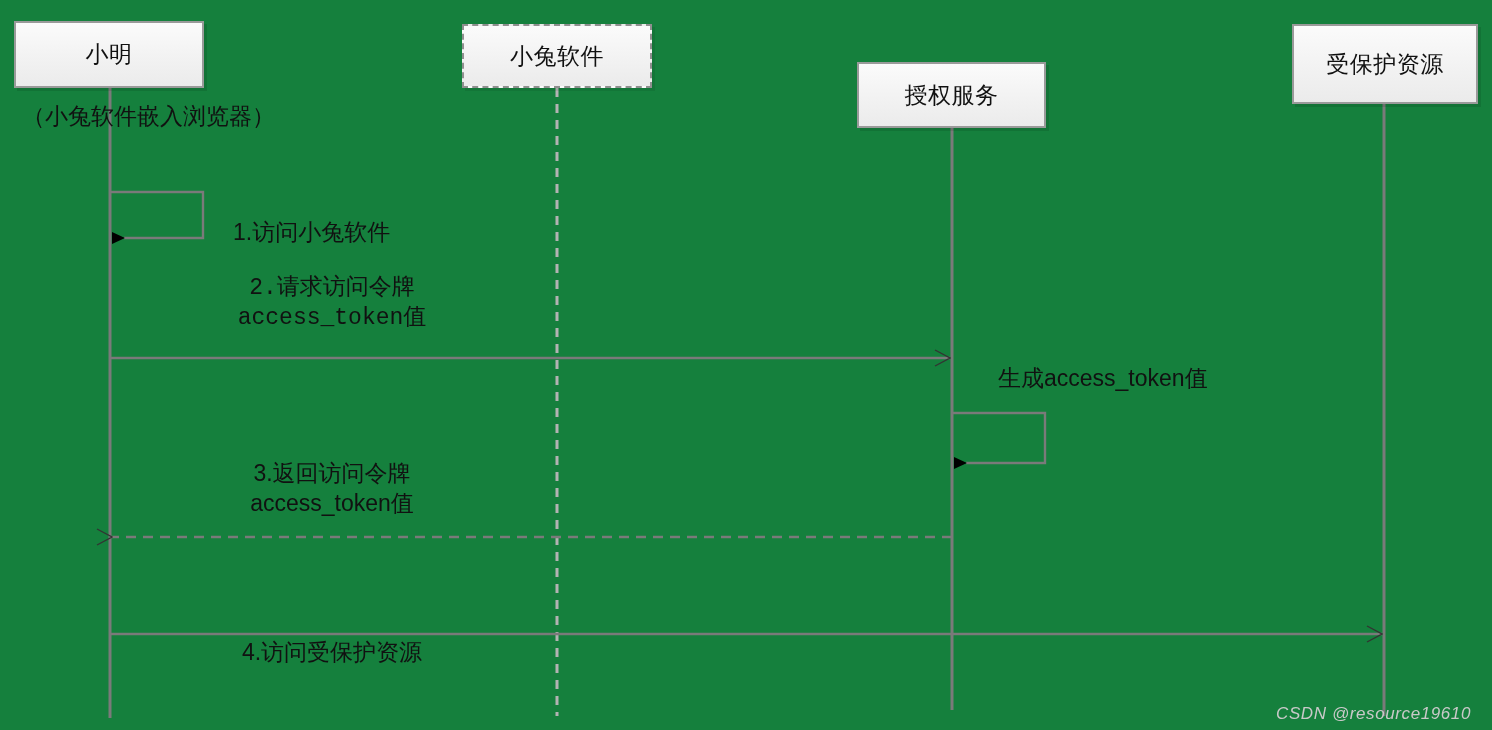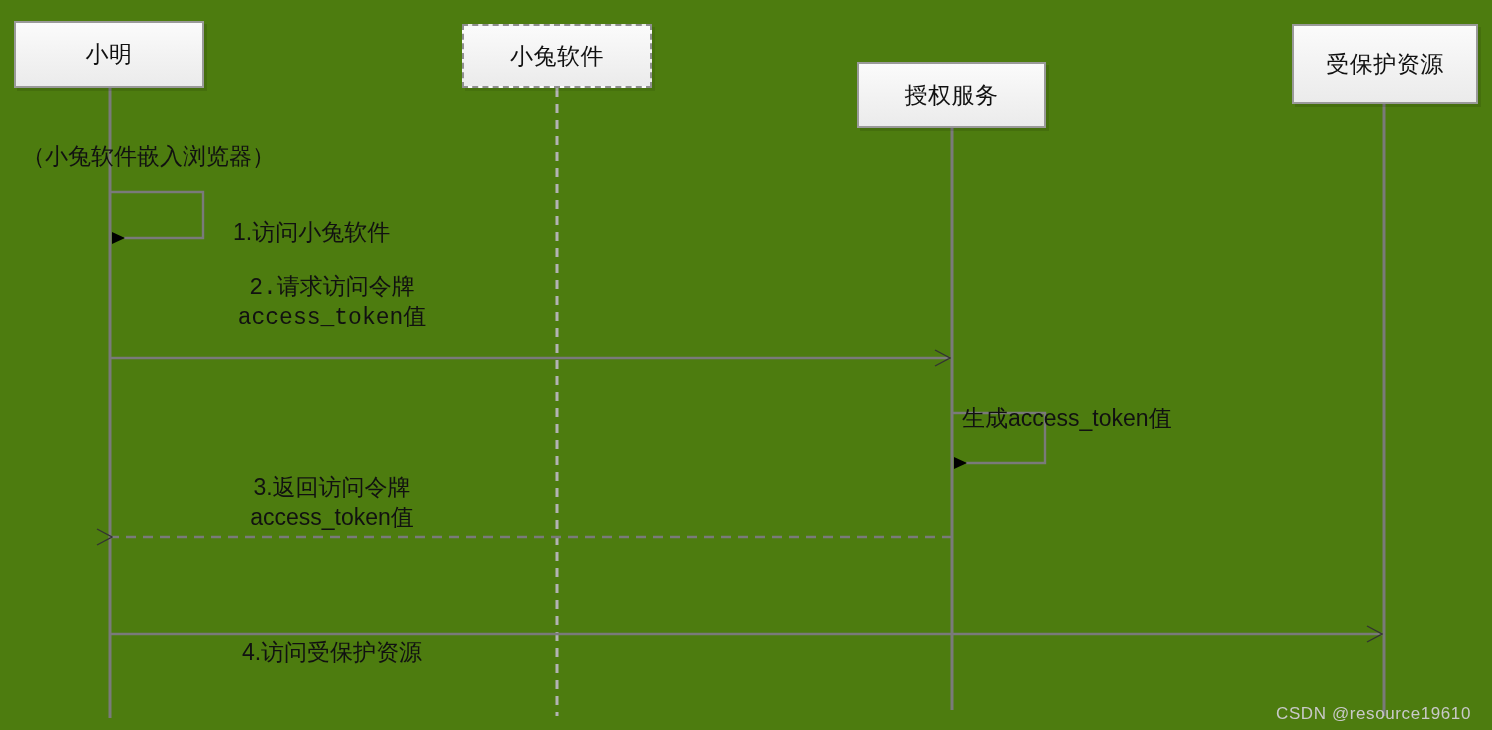--- a/index.html
+++ b/index.html
@@ -8,21 +8,21 @@
     padding: 0;
     background: #ffffff;
   }
   body {
     font-family: "Liberation Sans", "DejaVu Sans", sans-serif;
   }
   #diagram-root {
     position: relative;
     width: 1492px;
     height: 730px;
-    background: #4d7c0f;
+    background: #15803d;
     overflow: hidden;
   }
   #diagram-svg {
     position: absolute;
     left: 0;
     top: 0;
     width: 1492px;
     height: 730px;
   }
   .participant-box {
@@ -48,39 +48,39 @@
     line-height: 1;
     letter-spacing: 0.5px;
     white-space: nowrap;
   }
   .side-note {
     position: absolute;
     font-size: 23px;
     color: #111111;
     white-space: nowrap;
     line-height: 1;
-    margin-top: 40px;
   }
   .msg-label {
     position: absolute;
     font-size: 23px;
     color: #111111;
     line-height: 1.32;
     white-space: nowrap;
     text-align: center;
   }
   .msg-label.left-anchor {
     text-align: left;
   }
   .watermark {
     position: absolute;
     font-size: 17px;
     color: #c9c9c9;
     white-space: nowrap;
     letter-spacing: 0.6px;
+    font-style: italic;
   }
 </style>
 </head>
 <body>
 
 <div id="diagram-root">
 
   <svg id="diagram-svg" viewBox="0 0 1492 730" xmlns="http://www.w3.org/2000/svg">
     <defs>
       <marker id="filled-arrow" markerWidth="14" markerHeight="12" refX="1" refY="6" orient="auto" markerUnits="userSpaceOnUse">
@@ -133,32 +133,32 @@
   <div class="participant-box solid" style="left:857px; top:22px; width:189px; height:66px;margin-top:40px;">
     <span class="participant-label">授权服务</span>
   </div>
 
   <div class="participant-box solid" style="left:1292px; top:24px; width:186px; height:80px;">
     <span class="participant-label">受保护资源</span>
   </div>
 
   <div class="side-note" style="left:22px; top:105px;">（小兔软件嵌入浏览器）</div>
 
-  <div class="side-note" style="left:962px; top:367px;">生成access_token值</div>
+  <div class="side-note" style="left:998px; top:367px;">生成access_token值</div>
 
   <div class="msg-label left-anchor" style="left:233px; top:196px;margin-top:21px;">
     <div>1.访问小兔软件</div>
   </div>
 
   <div class="msg-label" style="left:132px; top:273px; width:400px;font-family:Liberation Mono, monospace;">
     <div>2.请求访问令牌</div>
     <div>access_token值</div>
   </div>
 
-  <div class="msg-label" style="left:132px; top:472px; width:400px;">
+  <div class="msg-label" style="left:132px; top:458px; width:400px;">
     <div>3.返回访问令牌</div>
     <div>access_token值</div>
   </div>
 
   <div class="msg-label" style="left:132px; top:637px; width:400px;">
     <div>4.访问受保护资源</div>
   </div>
 
   <div class="watermark" style="left:1276px; top:704px;">CSDN @resource19610</div>
 

